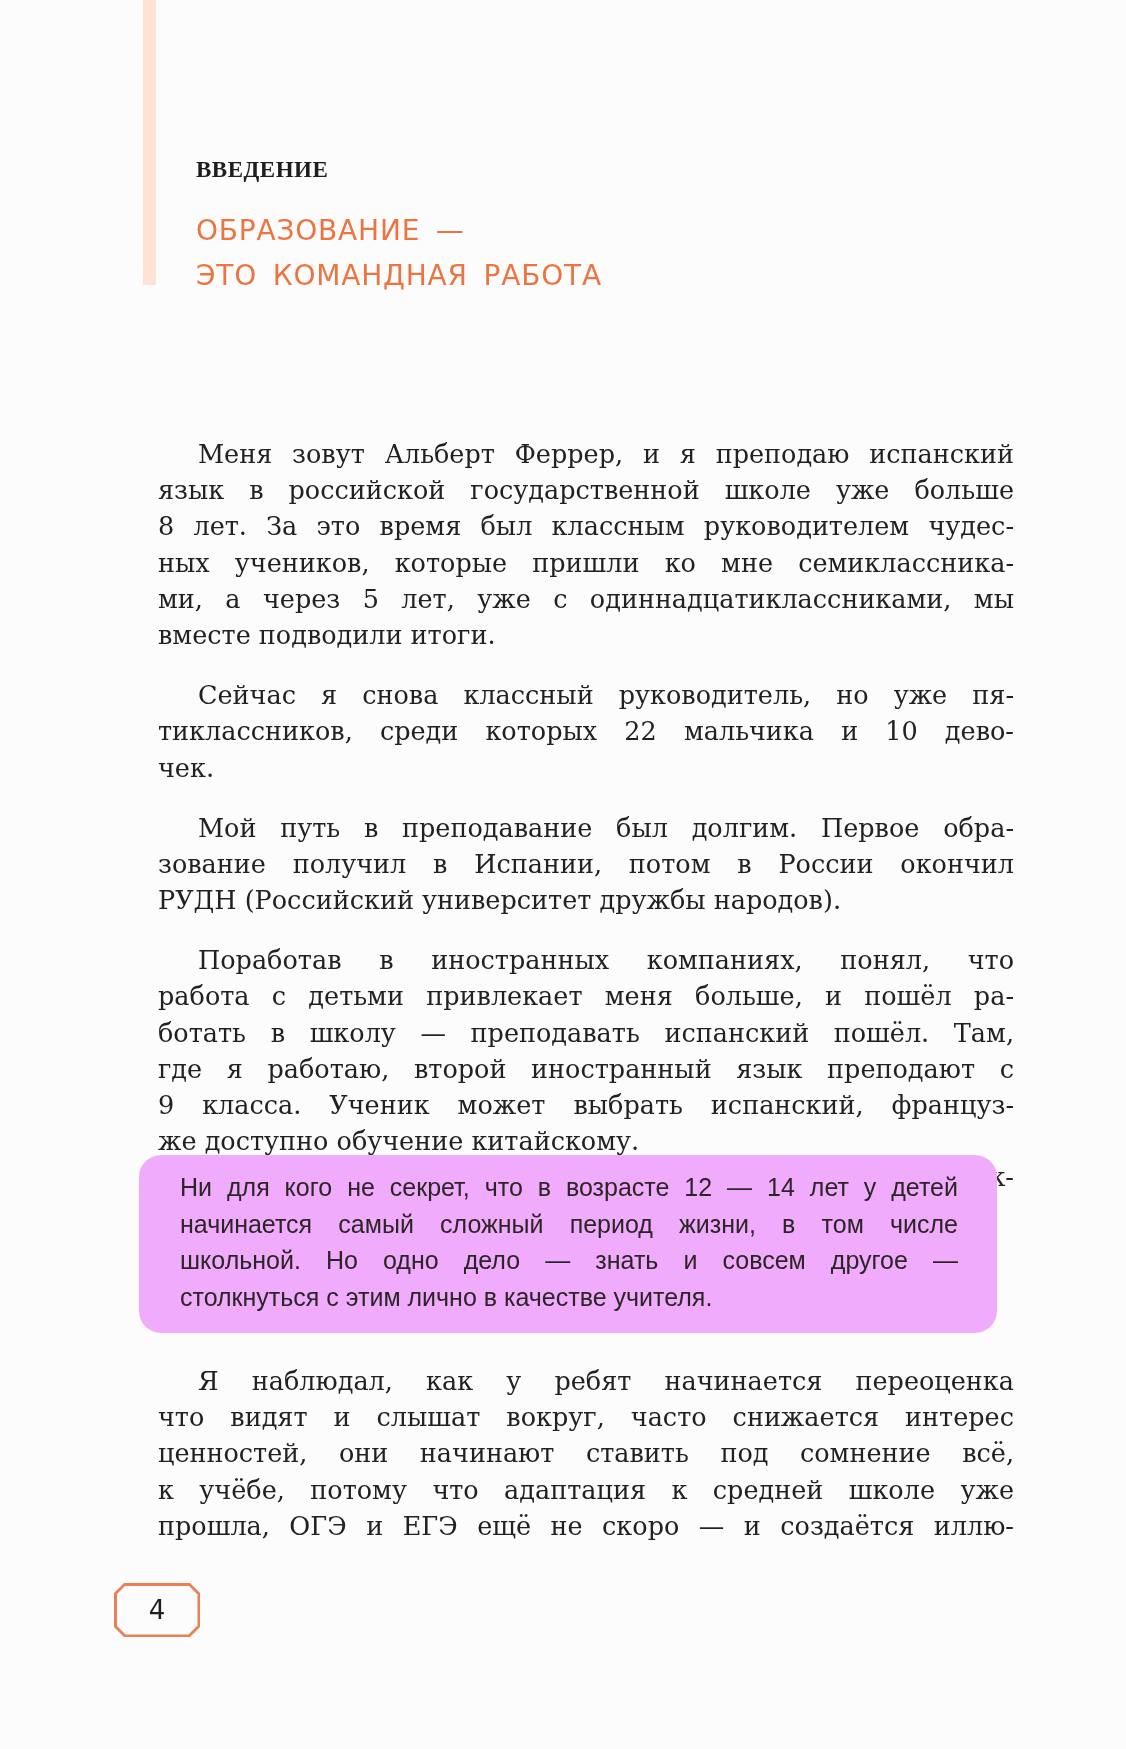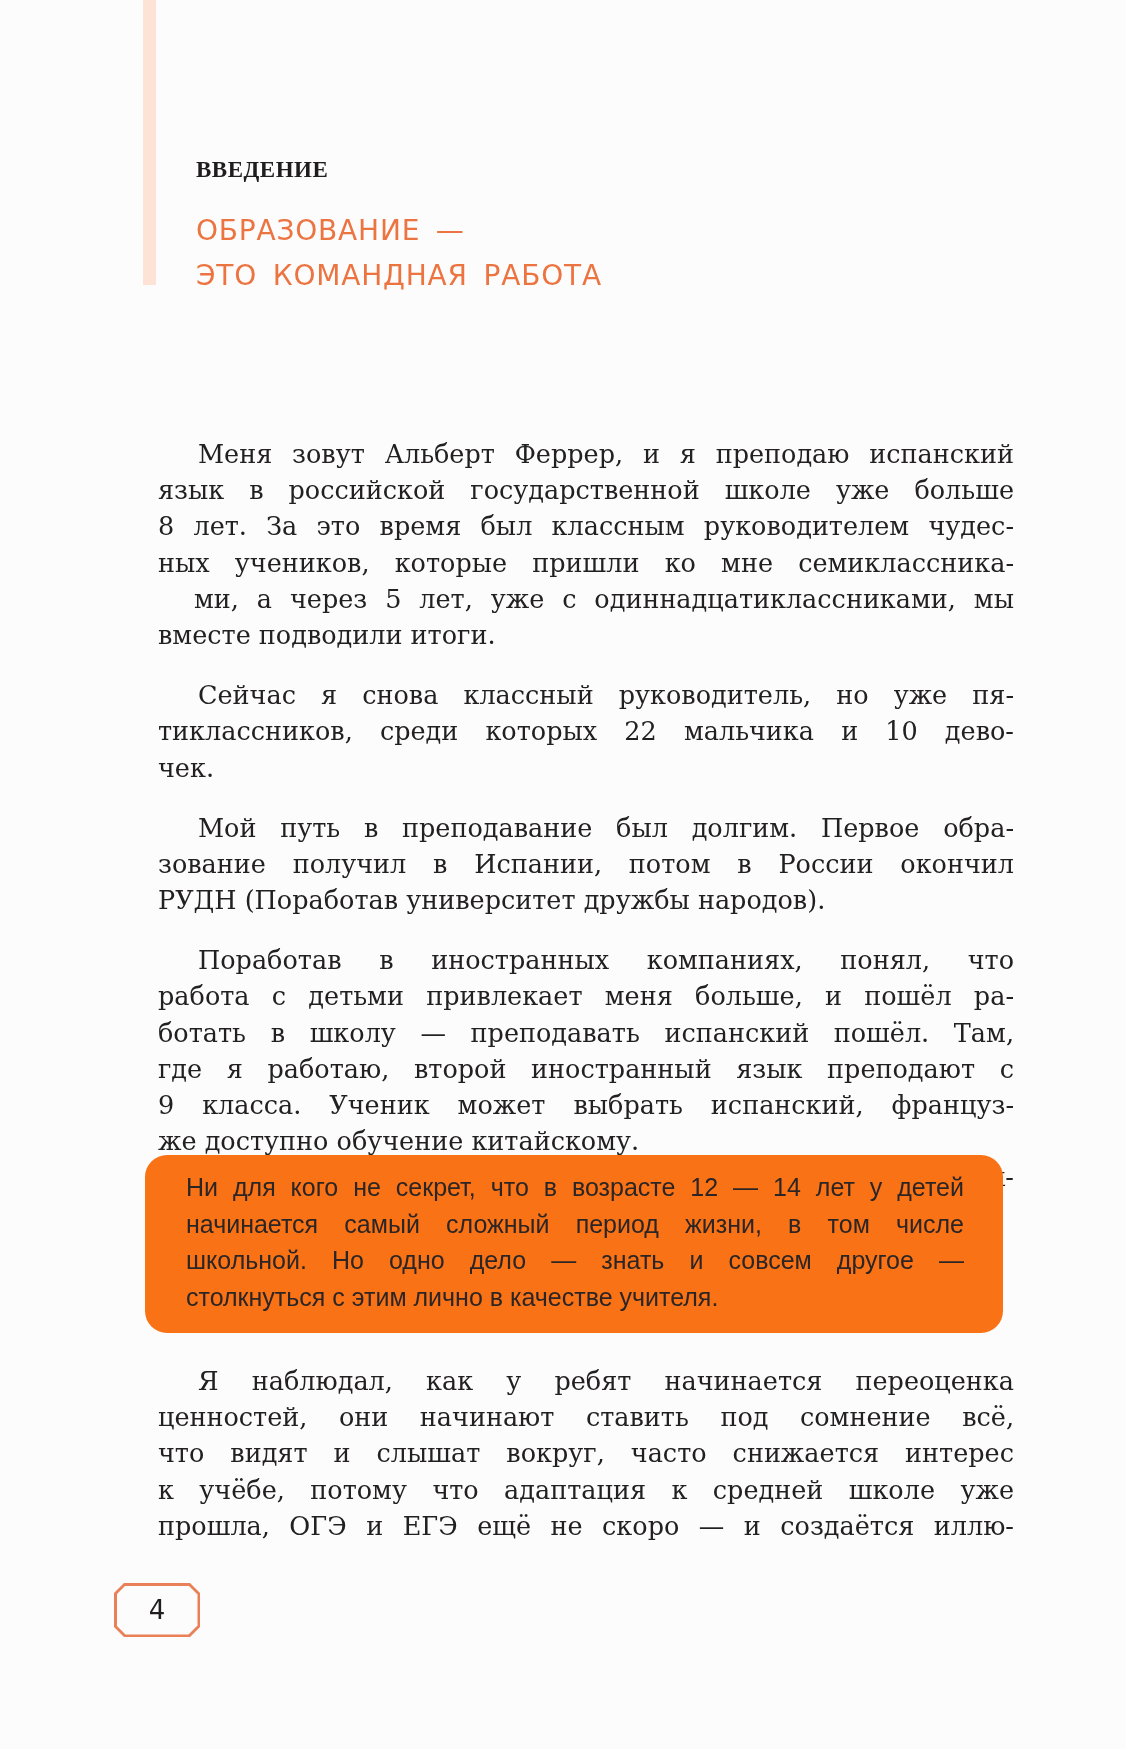--- a/index.html
+++ b/index.html
@@ -28,22 +28,22 @@
     font-family: "DejaVu Serif", serif; font-size: 25.5px; color: #222020;
     line-height: 36.2px;
   }
   .line {
     display: block; height: 36.2px; white-space: nowrap;
     text-align: justify; text-align-last: justify; overflow: hidden;
   }
   .line.indent { padding-left: 40px; margin-top: 24px; }
   .line.last { text-align-last: left; }
   .callout {
-    position: absolute; left: 145px; top: 1155px; width: 858px; height: 178px;
-    background: #f97316; border-radius: 22px;
+    position: absolute; left: 139px; top: 1155px; width: 858px; height: 178px;
+    background: #f0abfc; border-radius: 22px;
   }
   .callout-text {
     position: absolute; left: 41px; top: 14px; width: 778px;
     font-family: "Liberation Sans Narrow", "Liberation Sans", sans-serif;
     font-size: 25px; color: #2c2525; line-height: 36.5px;
   }
   .callout-text .cl {
     display: block; white-space: nowrap; text-align: justify; text-align-last: justify;
     height: 36.5px; overflow: hidden; transform-origin: left center;
   }
@@ -72,49 +72,49 @@
 <div class="heading-title">
   <div>ОБРАЗОВАНИЕ —</div>
   <div>ЭТО КОМАНДНАЯ РАБОТА</div>
 </div>
 
 <div class="body-block" style="top:412px;">
   <span class="line indent" style="white-space: normal;">Меня зовут Альберт Феррер, и я преподаю испанский</span>
   <span class="line" style="white-space: normal;">язык в российской государственной школе уже больше</span>
   <span class="line" style="white-space: normal;">8 лет. За это время был классным руководителем чудес-</span>
   <span class="line" style="white-space: normal;">ных учеников, которые пришли ко мне семиклассника-</span>
-  <span class="line" style="white-space: normal; margin-left: 36px;">ми, а через 5 лет, уже с одиннадцатиклассниками, мы</span>
+  <span class="line" style="white-space: normal;">ми, а через 5 лет, уже с одиннадцатиклассниками, мы</span>
   <span class="line last" style="white-space: normal;">вместе подводили итоги.</span>
   <span class="line indent" style="white-space: normal;">Сейчас я снова классный руководитель, но уже пя-</span>
   <span class="line" style="white-space: normal;">тиклассников, среди которых 22 мальчика и 10 дево-</span>
   <span class="line last" style="white-space: normal;">чек.</span>
   <span class="line indent" style="white-space: normal;">Мой путь в преподавание был долгим. Первое обра-</span>
   <span class="line" style="white-space: normal;">зование получил в Испании, потом в России окончил</span>
-  <span class="line last" style="white-space: normal;">РУДН (Поработав университет дружбы народов).</span>
+  <span class="line last" style="white-space: normal;">РУДН (Российский университет дружбы народов).</span>
   <span class="line indent" style="white-space: normal;">Поработав в иностранных компаниях, понял, что</span>
   <span class="line" style="white-space: normal;">работа с детьми привлекает меня больше, и пошёл ра-</span>
   <span class="line" style="white-space: normal;">ботать в школу — преподавать испанский пошёл. Там,</span>
   <span class="line" style="white-space: normal;">где я работаю, второй иностранный язык преподают с</span>
   <span class="line" style="white-space: normal;">9 класса. Ученик может выбрать испанский, француз-</span>
   <span class="line last" style="white-space: normal;">же доступно обучение китайскому.</span>
   <span class="line" style="white-space: normal;">ский или немецкий. На дополнительных занятиях так-</span>
 </div>
 
 <div class="callout">
   <div class="callout-text">
     <span class="cl" style="white-space: normal;">Ни для кого не секрет, что в возрасте 12 — 14 лет у детей</span>
     <span class="cl" style="white-space: normal;">начинается самый сложный период жизни, в том числе</span>
     <span class="cl" style="white-space: normal;">школьной. Но одно дело — знать и совсем другое —</span>
     <span class="cl last" style="white-space: normal;">столкнуться с этим лично в качестве учителя.</span>
   </div>
 </div>
 
 <div class="body-block" style="top:1339px;">
   <span class="line indent" style="white-space: normal;">Я наблюдал, как у ребят начинается переоценка</span>
+  <span class="line" style="white-space: normal;">что видят и слышат вокруг, часто снижается интерес</span>
   <span class="line" style="white-space: normal;">ценностей, они начинают ставить под сомнение всё,</span>
-  <span class="line" style="white-space: normal;">что видят и слышат вокруг, часто снижается интерес</span>
   <span class="line" style="white-space: normal;">к учёбе, потому что адаптация к средней школе уже</span>
   <span class="line" style="white-space: normal;">прошла, ОГЭ и ЕГЭ ещё не скоро — и создаётся иллю-</span>
 </div>
 
 <div class="page-box">
   <div class="page-box-inner">4</div>
 </div>
 
 </body></html>

